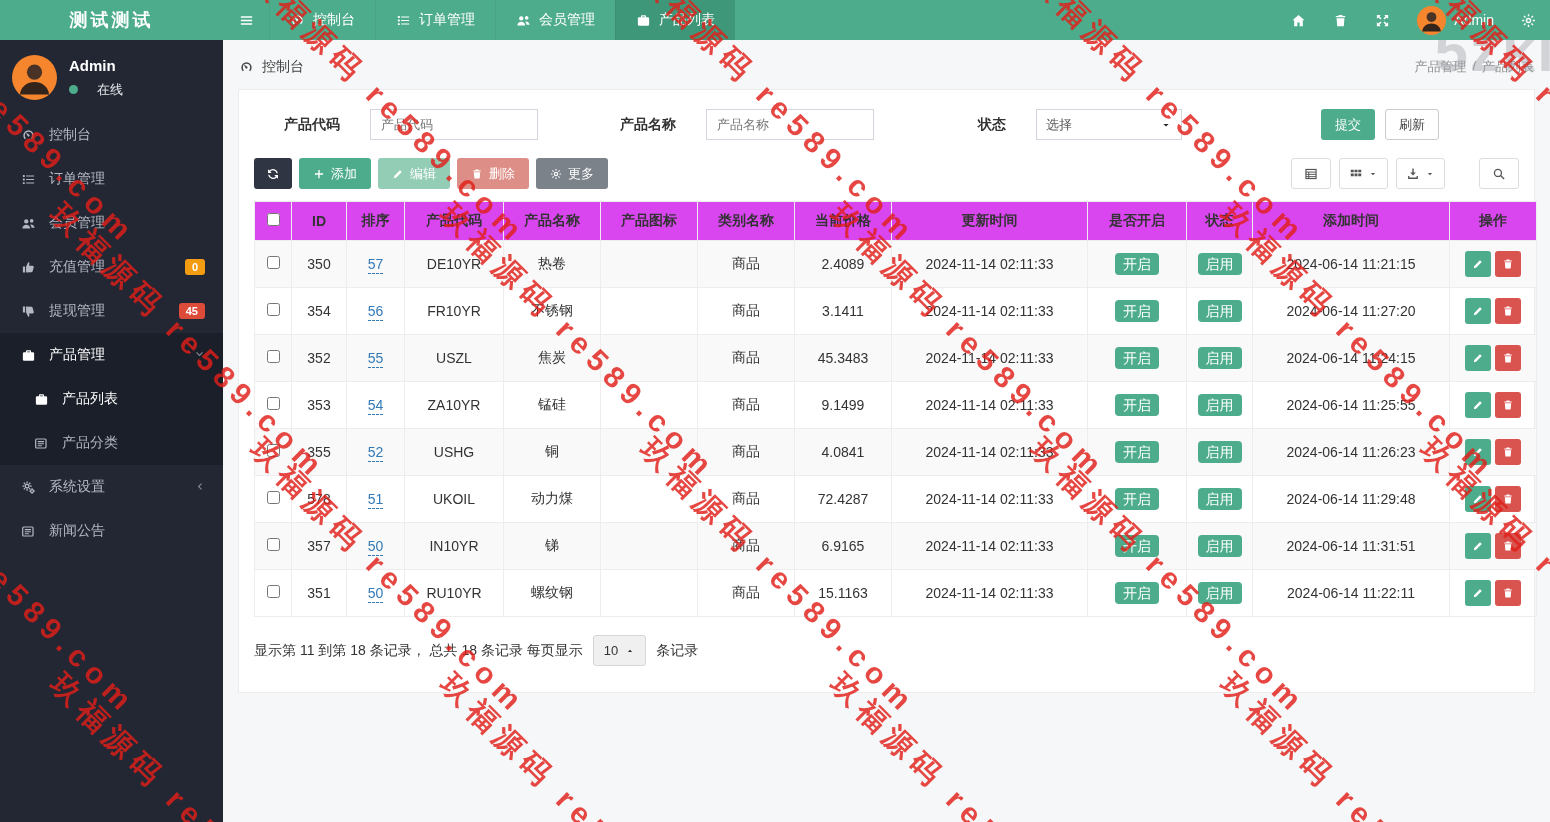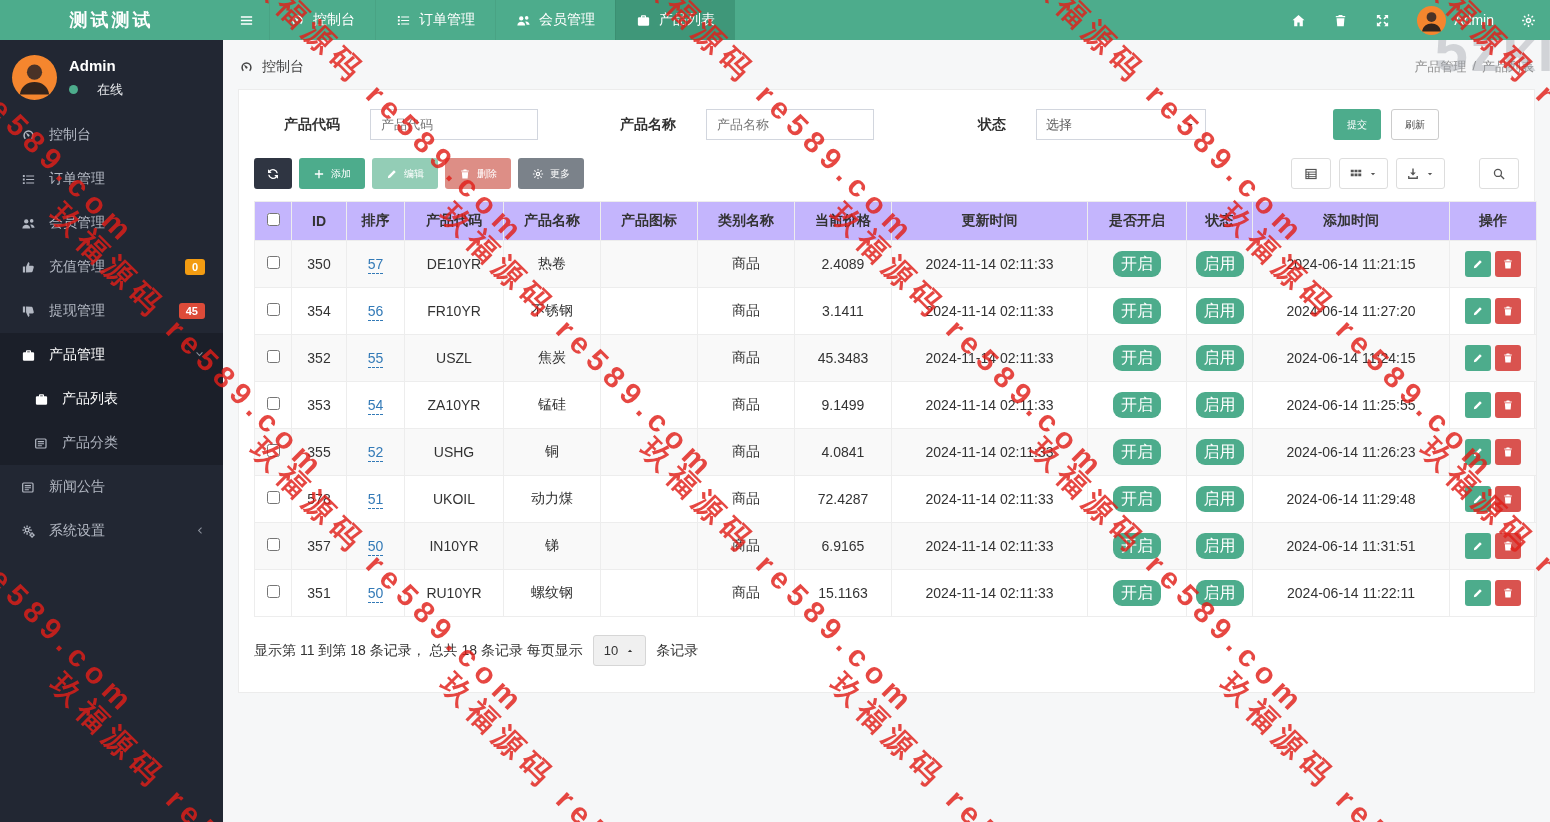--- a/index.html
+++ b/index.html
@@ -50,46 +50,46 @@
   .content-header { display:flex; justify-content:space-between; align-items:center; padding:18px 16px 13px 16px; }
   .bc-left { display:flex; align-items:center; gap:8px; color:#444; font-size:14px; }
   .bc-right { color:#8f8f8f; font-size:13px; display:flex; gap:6px; }
   .panel { margin:0 15px; background:#fff; border:1px solid #ececec; padding:15px 15px 26px; }
 
   .filter-row { display:flex; align-items:center; margin:4px 0 18px; }
   .fg { display:flex; align-items:center; }
   .fg1 { margin-left:30px; } .fg2 { margin-left:82px; } .fg3 { margin-left:104px; }
   .f-label { font-weight:bold; font-size:14px; color:#333; margin-right:30px; white-space:nowrap; }
   .f-input { width:168px; height:31px; border:1px solid #d2d6de; padding:0 10px; font-size:13px; color:#555; font-family:inherit; outline:none; }
-  .f-select { width:170px; height:31px; border:1px solid #d2d6de; background:#fff; display:flex; align-items:center; justify-content:space-between; padding:0 9px; font-size:13px; color:#555; cursor:pointer; }
+  .f-select { width:146px; height:31px; border:1px solid #d2d6de; background:#fff; display:flex; align-items:center; justify-content:space-between; padding:0 9px; font-size:13px; color:#555; cursor:pointer; }
   .f-select .ico { width:12px; height:12px; color:#222; }
   .filter-actions { margin-left:auto; margin-right:80px; display:flex; gap:10px; }
 
-  .btn { display:inline-flex; align-items:center; justify-content:center; gap:6px; height:31px; padding:0 13px; border-radius:3px; font-size:10px; border:1px solid transparent; color:#fff; cursor:pointer; font-family:inherit; white-space:nowrap; }
+  .btn { display:inline-flex; align-items:center; justify-content:center; gap:6px; height:31px; padding:0 13px; border-radius:3px; font-size:13px; border:1px solid transparent; color:#fff; cursor:pointer; font-family:inherit; white-space:nowrap; }
   .btn .ico { width:12px; height:12px; }
   .btn-submit { background:#4dac8c; }
   .btn-default { background:#fff; border-color:#ccc; color:#444; }
   .btn-dark { background:#2f3542; width:38px; padding:0; }
   .btn-add { background:#4dac8c; }
   .btn-edit { background:#93cdb6; }
   .btn-del { background:#dd8e86; }
   .btn-more { background:#7b828a; }
 
   .toolbar { display:flex; align-items:center; gap:7px; margin-bottom:12px; }
   .toolbar-right { margin-left:auto; display:flex; gap:8px; align-items:center; }
   .tbtn { height:31px; min-width:40px; padding:0 9px; background:#fff; border:1px solid #ddd; border-radius:3px; color:#555; display:inline-flex; align-items:center; justify-content:center; gap:5px; cursor:pointer; }
   .tbtn .caret { width:10px; height:10px; }
   .tbtn-search { margin-left:26px; }
 
   table { width:100%; border-collapse:collapse; table-layout:fixed; }
-  th { padding:10px 6px; font-size:14px; font-weight:bold; color:#333; text-align:center; border:1px solid #ededed; background:#c4b5fd; }
+  th { padding:10px 6px; font-size:14px; font-weight:bold; color:#333; text-align:center; border:1px solid #ededed; background:#d946ef; }
   td { height:47px; padding:0 6px; font-size:14px; color:#333; text-align:center; border:1px solid #ededed; overflow:hidden; white-space:nowrap; }
   tbody tr:nth-child(odd) td { background:#f9f9f9; }
   .sort-link { color:#337ab7; border-bottom:1px dashed #337ab7; padding-bottom:1px; cursor:pointer; text-decoration:none; }
-  .tag { display:inline-block; background:#4dac8c; color:#fff; font-size:16px; padding:3px 8px; border-radius:9px; line-height:1.2; }
+  .tag { display:inline-block; background:#4dac8c; color:#fff; font-size:14px; padding:3px 8px; border-radius:4px; line-height:1.2; }
   .act-btn { width:26px; height:26px; border:none; border-radius:3px; display:inline-flex; align-items:center; justify-content:center; color:#fff; cursor:pointer; margin:0 2px; }
   .act-btn .ico { width:12px; height:12px; }
   .act-edit { background:#4dac8c; }
   .act-del { background:#d9534f; }
 
   .table-footer { display:flex; align-items:center; margin-top:18px; font-size:14px; color:#333; }
   .page-size { display:inline-flex; align-items:center; gap:7px; border:1px solid #d6d6d6; background:#f0f0f0; height:31px; padding:0 10px; border-radius:3px; margin:0 10px; font-size:13px; cursor:pointer; }
   .page-size .ico { width:10px; height:10px; }
   .pagination { margin-left:auto; display:flex; }
   .page-btn { min-width:36px; height:34px; padding:0 14px; display:inline-flex; align-items:center; justify-content:center; border:1px solid #ddd; background:#fff; color:#444; font-size:14px; margin-left:-1px; cursor:pointer; }
@@ -254,38 +254,38 @@
             <svg class="ico" viewBox="0 0 16 16" fill="currentColor">
               <rect x="1.8" y="3.2" width="11" height="9.6" rx="1" fill="none" stroke="currentColor" stroke-width="1.3"></rect>
               <path d="M4 6h6.6M4 8.2h6.6M4 10.4h4.4" stroke="currentColor" stroke-width="1.1" fill="none"></path>
             </svg>
             <span class="lbl">产品分类</span>
           </li>
         </ul>
       </li>
       <li class="menu-item">
         <svg class="ico" viewBox="0 0 16 16" fill="currentColor">
-          <rect x="1.8" y="3.2" width="11" height="9.6" rx="1" fill="none" stroke="currentColor" stroke-width="1.3"></rect>
-          <path d="M4 6h6.6M4 8.2h6.6M4 10.4h4.4" stroke="currentColor" stroke-width="1.1" fill="none"></path>
-        </svg>
-        <span class="lbl">新闻公告</span>
-      </li>
-      <li class="menu-item">
-        <svg class="ico" viewBox="0 0 16 16" fill="currentColor">
           <g fill="none" stroke="currentColor" stroke-width="1.4">
             <circle cx="6.5" cy="6.5" r="2"></circle>
             <path d="M6.5 1.5v1.8M6.5 9.7v1.8M1.5 6.5h1.8M9.7 6.5h1.8M3 3l1.3 1.3M8.7 8.7 10 10M10 3 8.7 4.3M4.3 8.7 3 10"></path>
             <circle cx="11.8" cy="11.8" r="1.6"></circle>
             <path d="M11.8 8.9v1.2M11.8 13.5v1.2M8.9 11.8h1.2M13.5 11.8h1.2"></path>
           </g>
         </svg>
         <span class="lbl">系统设置</span>
         <span class="chev"><svg class="ico" viewBox="0 0 16 16" fill="currentColor" style="width:11px;height:11px">
             <path d="M10.4 3.2 5.6 8l4.8 4.8 1.1-1.1L7.8 8l3.7-3.7z"></path>
           </svg></span>
+      </li>
+      <li class="menu-item">
+        <svg class="ico" viewBox="0 0 16 16" fill="currentColor">
+          <rect x="1.8" y="3.2" width="11" height="9.6" rx="1" fill="none" stroke="currentColor" stroke-width="1.3"></rect>
+          <path d="M4 6h6.6M4 8.2h6.6M4 10.4h4.4" stroke="currentColor" stroke-width="1.1" fill="none"></path>
+        </svg>
+        <span class="lbl">新闻公告</span>
       </li>
     </ul>
 </aside>
 
 <main class="content">
   <div class="content-header">
     <div class="bc-left">
       <span id="bc-icon" style="display:flex;">
           <svg class="ico" viewBox="0 0 16 16" fill="currentColor">
             <path d="M8 2.5A5.5 5.5 0 0 0 2.5 8c0 1.5.6 2.9 1.6 3.9l1.1-1.1A3.9 3.9 0 0 1 4.1 8a3.9 3.9 0 1 1 7.8 0c0 1.1-.4 2-1.1 2.8l1.1 1.1a5.5 5.5 0 0 0 1.6-3.9A5.5 5.5 0 0 0 8 2.5z"></path>

